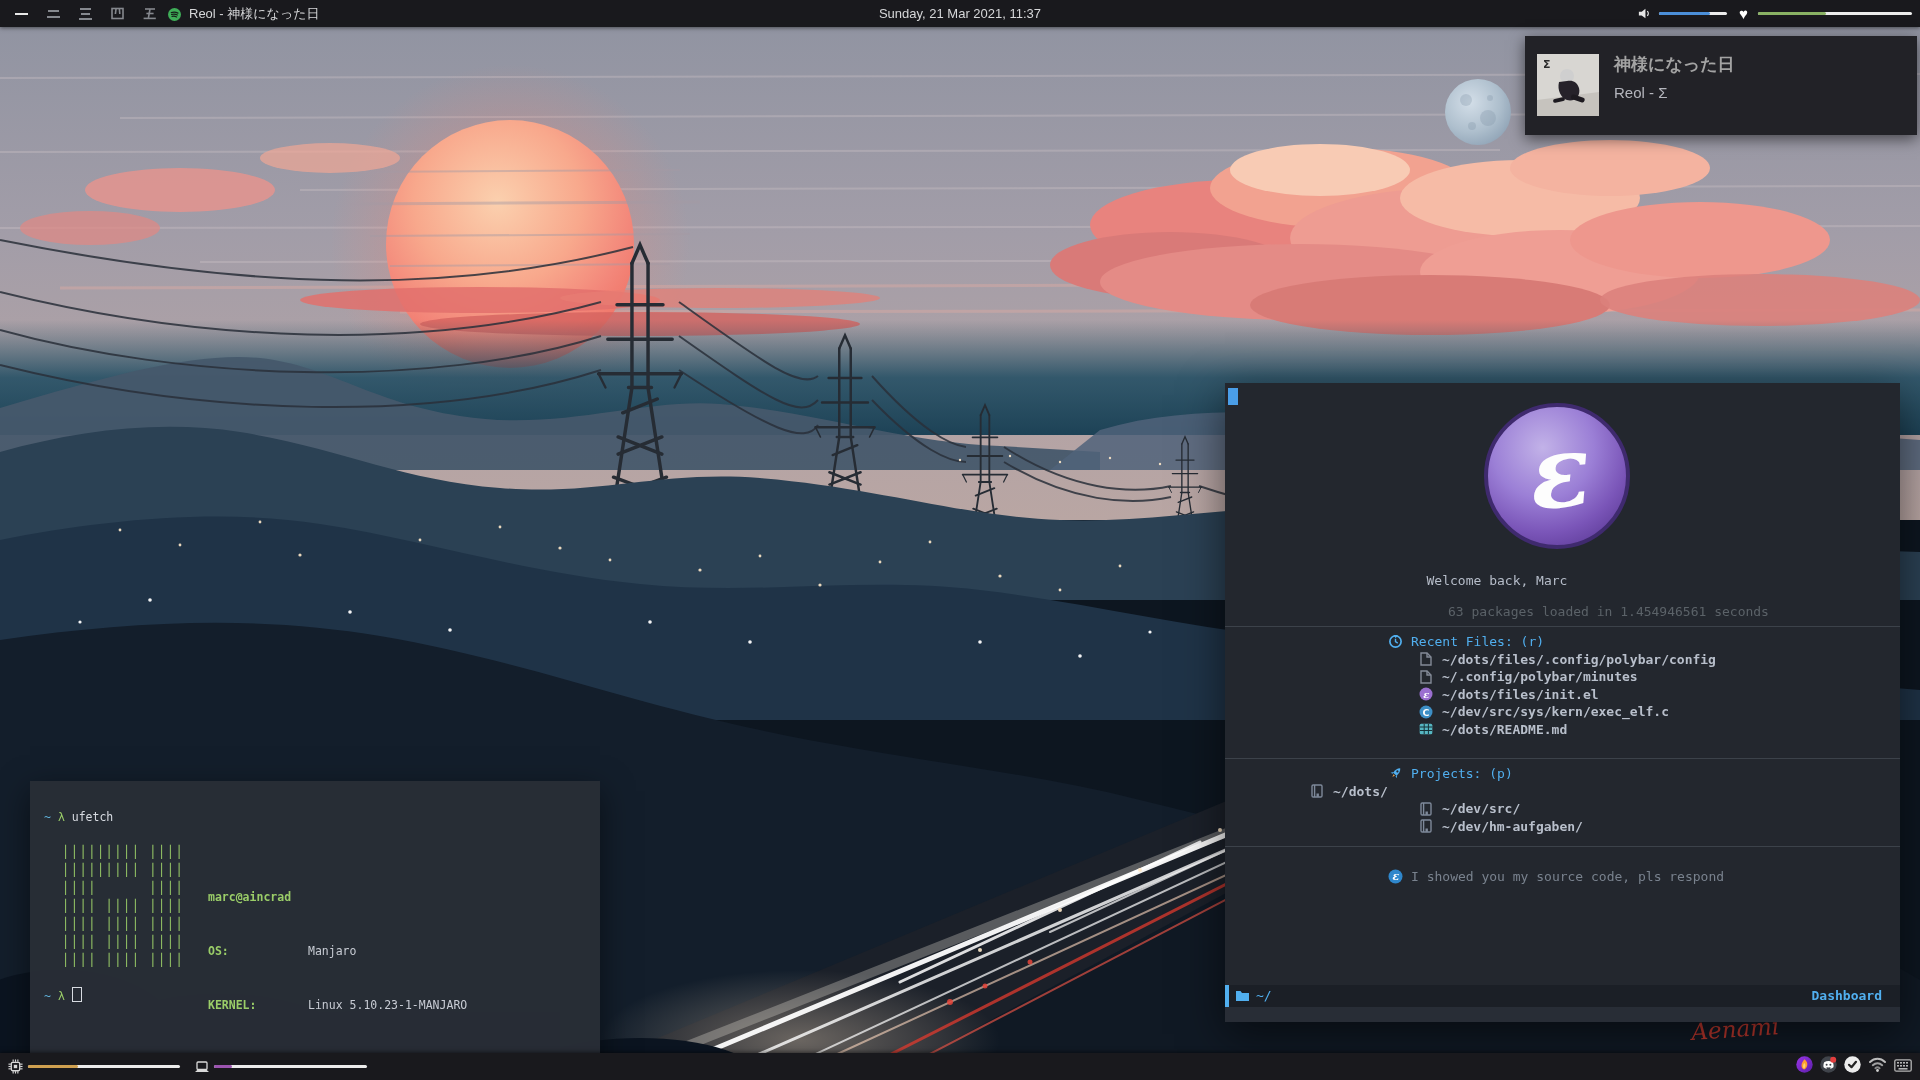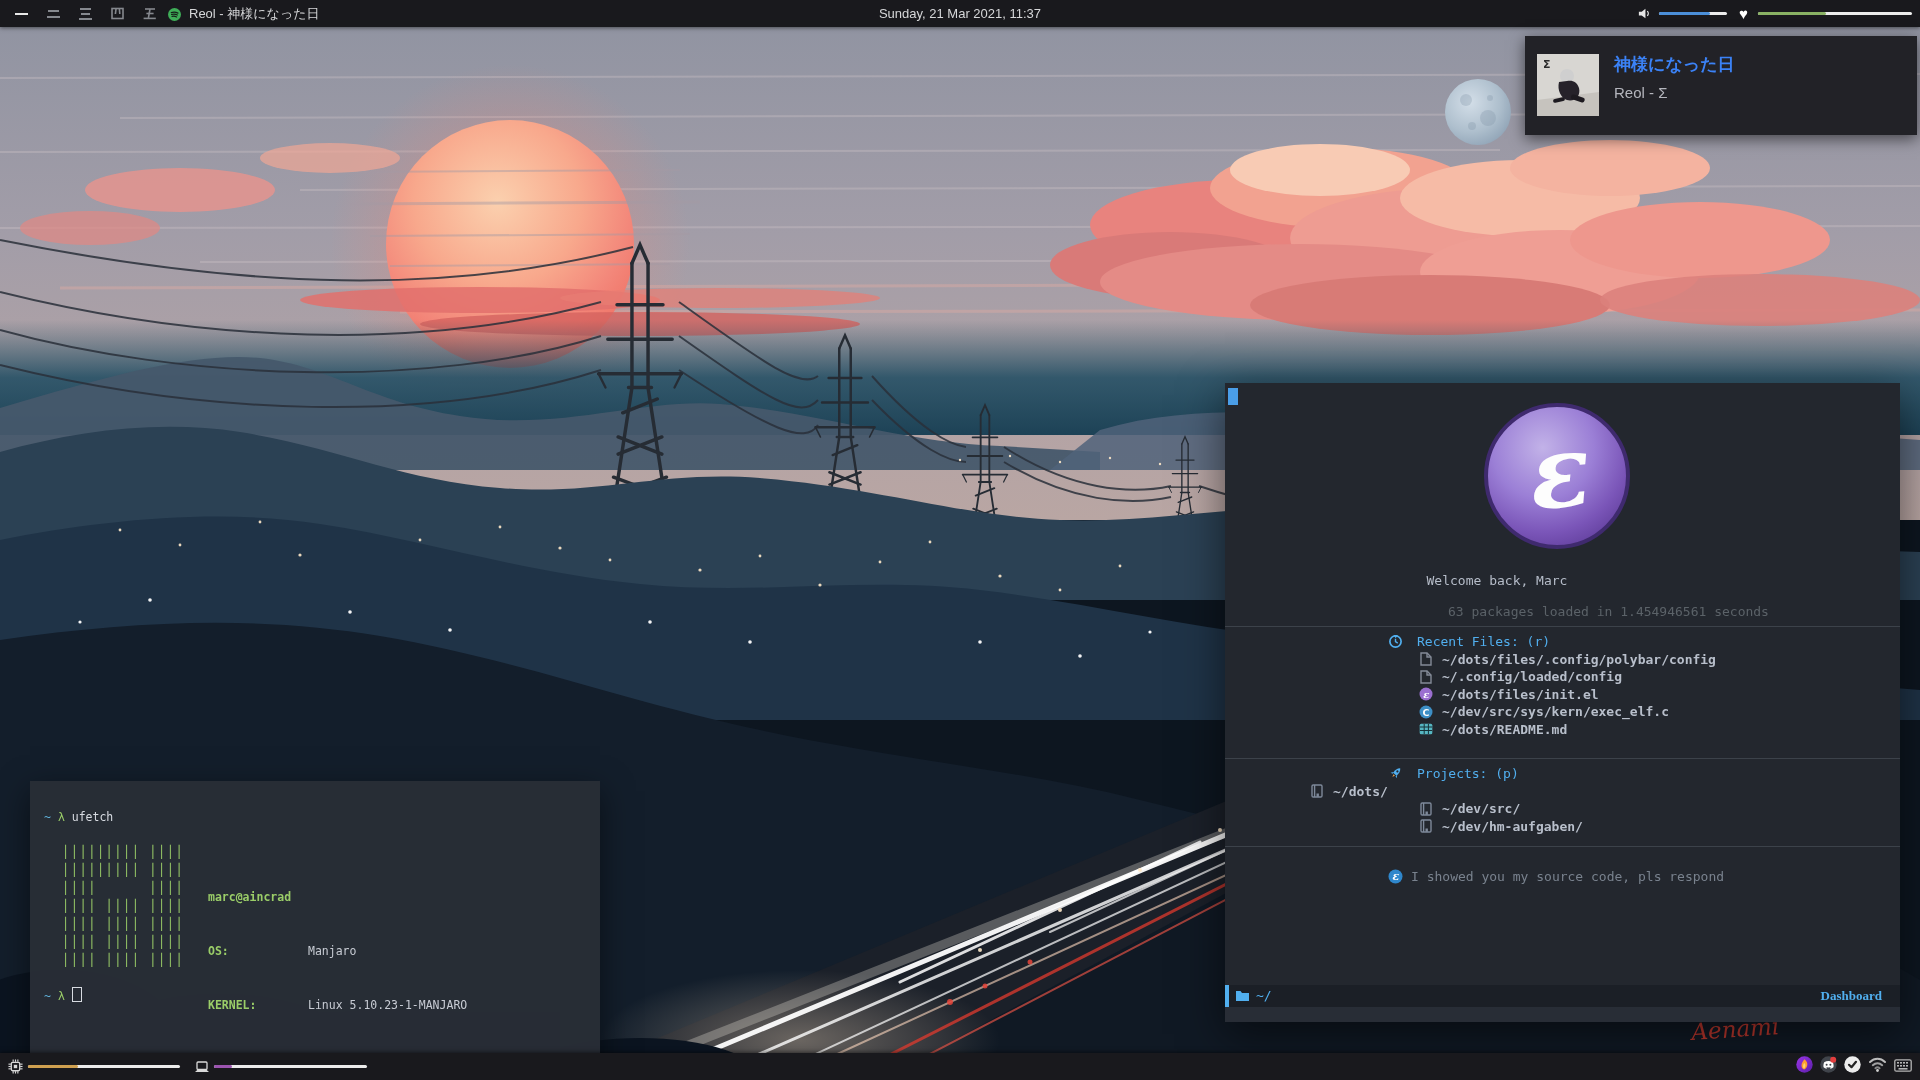--- a/index.html
+++ b/index.html
@@ -10,28 +10,28 @@
   #topbar{top:0;box-shadow:0 1px 4px rgba(0,0,0,.5);}
   #bottombar{bottom:0;box-shadow:0 -1px 4px rgba(0,0,0,.5);}
   .ws{display:inline-block;color:#85888e;font-size:14px;line-height:27px;}
   .ws.active .wsbar{background:#e8e8e8;}
   .slider{position:absolute;top:12px;height:3px;border-radius:2px;background:#ececec;}
   .slider .fill{position:absolute;left:0;top:0;height:3px;border-radius:2px;}
   .traytxt{color:#d6d7d9;font-size:13px;line-height:27px;}
   
   #notification{position:absolute;left:1525px;top:36px;width:392px;height:99px;background:#222227;
     z-index:40;box-shadow:0 4px 14px rgba(0,0,0,.55);}
-  #notification .ntitle{position:absolute;left:89px;top:17px;font-size:17px;font-weight:bold;color:#3b82f6;}
+  #notification .ntitle{position:absolute;left:89px;top:17px;font-size:17px;font-weight:bold;color:#a3a3a3;}
   #notification .nsub{position:absolute;left:89px;top:48px;font-size:15px;color:#b5b6bd;}
   
   #emacs{position:absolute;left:1225px;top:383px;width:675px;height:639px;background:#23272e;z-index:20;
     box-shadow:0 12px 42px rgba(0,0,0,.55);font-family:"DejaVu Sans Mono",monospace;font-size:13px;color:#b8bfcb;}
   #emacs .sep{position:absolute;left:0;width:675px;border-top:1px solid #3c424a;}
   .dashrow{height:17.5px;line-height:17.5px;display:flex;align-items:center;white-space:pre;}
-  .dashhead{color:#51afef;gap:6px;}
+  .dashhead{color:#51afef;}
   .dashitem{font-weight:bold;color:#b8bfcb;}
   .icg{display:inline-flex;width:16px;justify-content:center;margin-right:8px;}
   #modeline{position:absolute;left:0;top:602px;width:675px;height:22px;background:#1b1f26;}
   #echoarea{position:absolute;left:0;top:624px;width:675px;height:15px;background:#282d36;}
   
   #terminal{position:absolute;left:30px;top:781px;width:570px;height:292px;background:rgba(40,45,54,.97);
     z-index:20;box-shadow:0 10px 30px rgba(0,0,0,.5);font-family:"DejaVu Sans Mono",monospace;
     font-size:11.5px;line-height:18px;color:#c8ccd4;}
   .tgreen{color:#9acd68;}
   .tblue{color:#5fb0d8;}
@@ -381,21 +381,21 @@
             <path d="M7 1 v4 h4" fill="none" stroke="#848b98" stroke-width="1.4"></path>
           </svg>
       </span><span>~/dots/files/.config/polybar/config</span>
     </div>
     <div class="dashrow dashitem" style="padding-left:193px;">
       <span class="icg">
         <svg width="12" height="14" viewBox="0 0 12 14">
             <path d="M1 1 h6 l4 4 v8 h-10 Z" fill="none" stroke="#848b98" stroke-width="1.4"></path>
             <path d="M7 1 v4 h4" fill="none" stroke="#848b98" stroke-width="1.4"></path>
           </svg>
-      </span><span>~/.config/loaded/config</span>
+      </span><span>~/.config/polybar/minutes</span>
     </div>
     <div class="dashrow dashitem" style="padding-left:193px;">
       <span class="icg">
         <svg width="14" height="14" viewBox="0 0 14 14">
             <circle cx="7" cy="7" r="6.5" fill="#9b6fd0"></circle>
         <text x="7.4" y="10.6" text-anchor="middle" font-family="DejaVu Serif, serif" font-style="italic" font-weight="bold" font-size="10" fill="#ffffff">ε</text>
           </svg>
       </span><span>~/dots/files/init.el</span>
     </div>
     <div class="dashrow dashitem" style="padding-left:193px;">
@@ -475,21 +475,21 @@
   </div>
 
   <div id="modeline">
     <div class="abs" style="left:0;top:0;width:4px;height:22px;background:#51afef;"></div>
     <span class="abs" style="left:10px;top:4px;">
       <svg width="15" height="13" viewBox="0 0 15 13">
           <path d="M1 2 h4.5 l1.5 2 h7 v8 h-13 Z" fill="#51afef"></path>
         </svg>
     </span>
     <span class="abs" style="left:31px;top:0;line-height:22px;color:#51afef;">~/</span>
-    <span class="abs" style="right:18px;top:0;line-height:22px;color:#51afef;font-weight:bold;font-family:Liberation Serif, serif;">Dashboard</span>
+    <span class="abs" style="right:18px;top:0;line-height:22px;color:#51afef;font-weight:bold;">Dashboard</span>
   </div>
   <div id="echoarea"></div>
 </div>
 
 <div id="terminal">
   <div class="abs" style="left:14px;top:27px;">
     <span class="tblue">~</span>
     <span class="tgreen"> λ </span>
     <span class="twhite">ufetch</span>
   </div>

